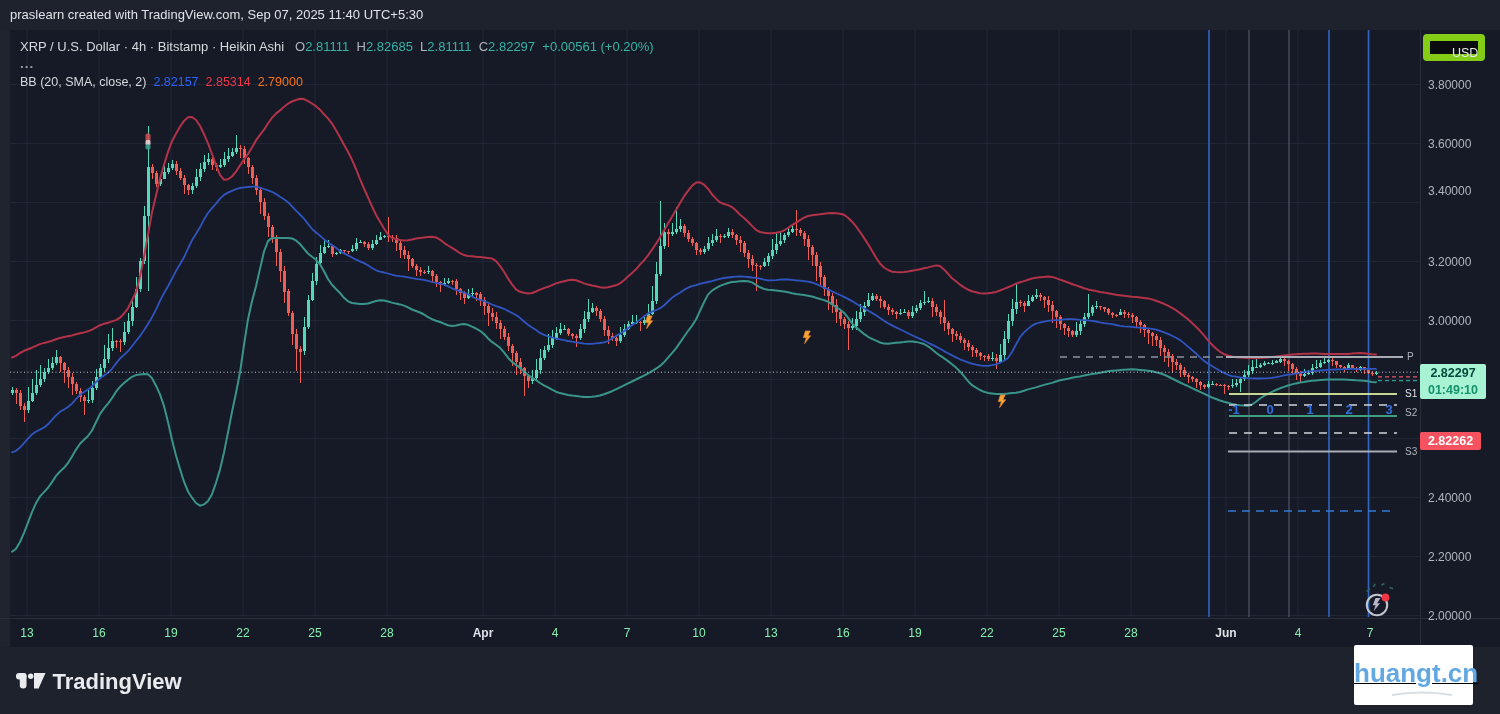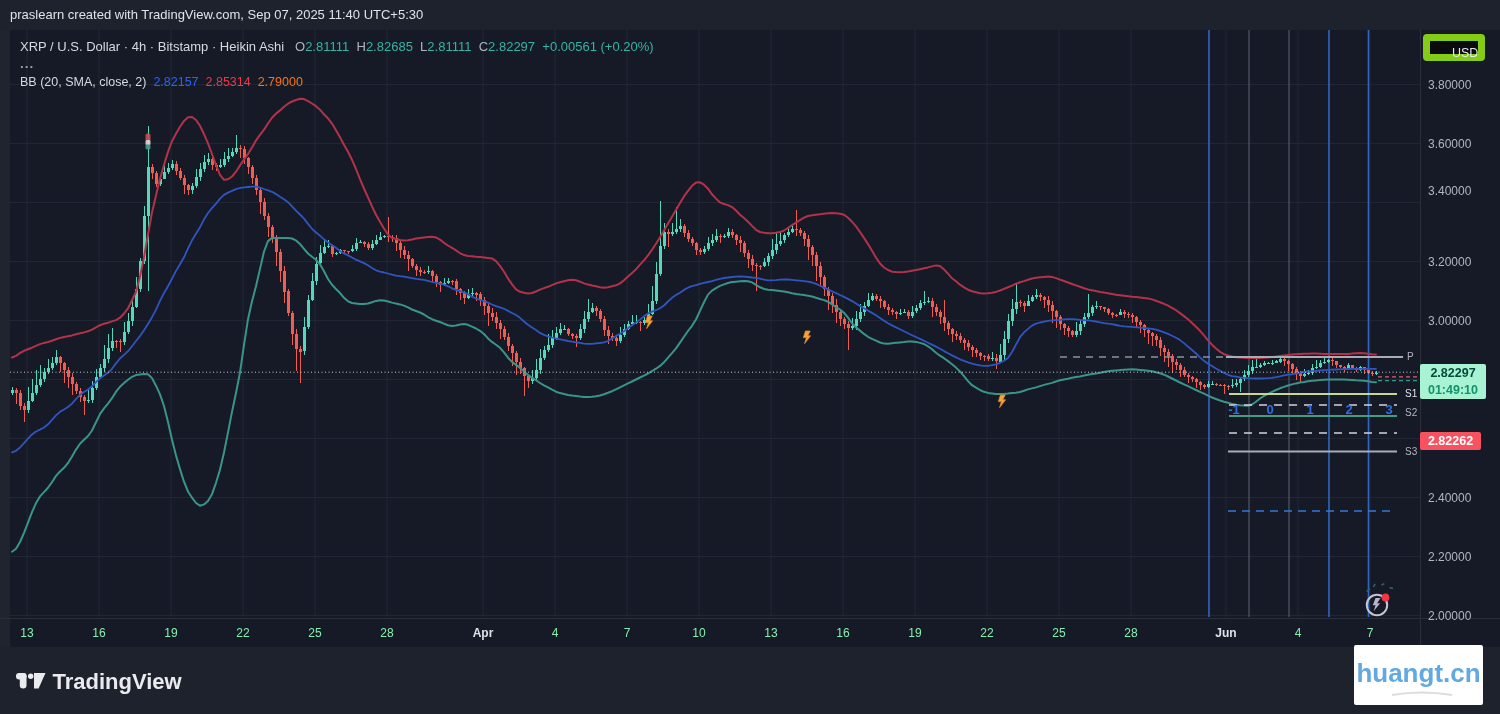--- a/index.html
+++ b/index.html
@@ -21,22 +21,22 @@
 .leg3 { position:absolute; left:20px; top:75px; font-size:12.5px; color:#d6d9df; }
 .gl { color:#b2b5be; }
 .gv { color:#36b3a4; }
 .pricebox { position:absolute; left:1420px; width:66px; border-radius:2px; text-align:center; }
 .pb-green { top:364px; height:35px; background:#a7f3d4; }
 .pb-green .v { font-size:12.5px; font-weight:bold; color:#07493a; line-height:18px; }
 .pb-green .t { font-size:12.5px; font-weight:bold; color:#13926c; line-height:16px; }
 .pb-red { top:399px; height:18px; background:#f7525f; width:61px; color:#fff; font-size:12.5px;
   font-weight:bold; line-height:18px;margin-top:33px; }
 .pivlab { position:absolute; font-size:10px; color:#b2b5be; }
-.huangt { position:absolute; left:1354px; top:645px; width:129px; height:60px; background:#fff;
-  border-radius:2px; text-align:center; }
+.huangt { position:absolute; left:1354px; top:645px; width:119px; height:60px; background:#fff;
+  border-radius:2px; text-align:center;text-decoration:underline; }
 .huangt span { font-size:26px; font-weight:bold; color:#62a8e2; line-height:57px; letter-spacing:0px; }
 .tvlogo { position:absolute; left:16px; top:672px; }
 </style></head>
 <body>
 <svg width="1500" height="714" viewBox="0 0 1500 714" xmlns="http://www.w3.org/2000/svg" style="position:absolute;left:0;top:0">
     <line x1="27" y1="30" x2="27" y2="617" stroke="#212634" stroke-width="1"></line>
     <line x1="99" y1="30" x2="99" y2="617" stroke="#212634" stroke-width="1"></line>
     <line x1="171" y1="30" x2="171" y2="617" stroke="#212634" stroke-width="1"></line>
     <line x1="243" y1="30" x2="243" y2="617" stroke="#212634" stroke-width="1"></line>
     <line x1="315" y1="30" x2="315" y2="617" stroke="#212634" stroke-width="1"></line>

